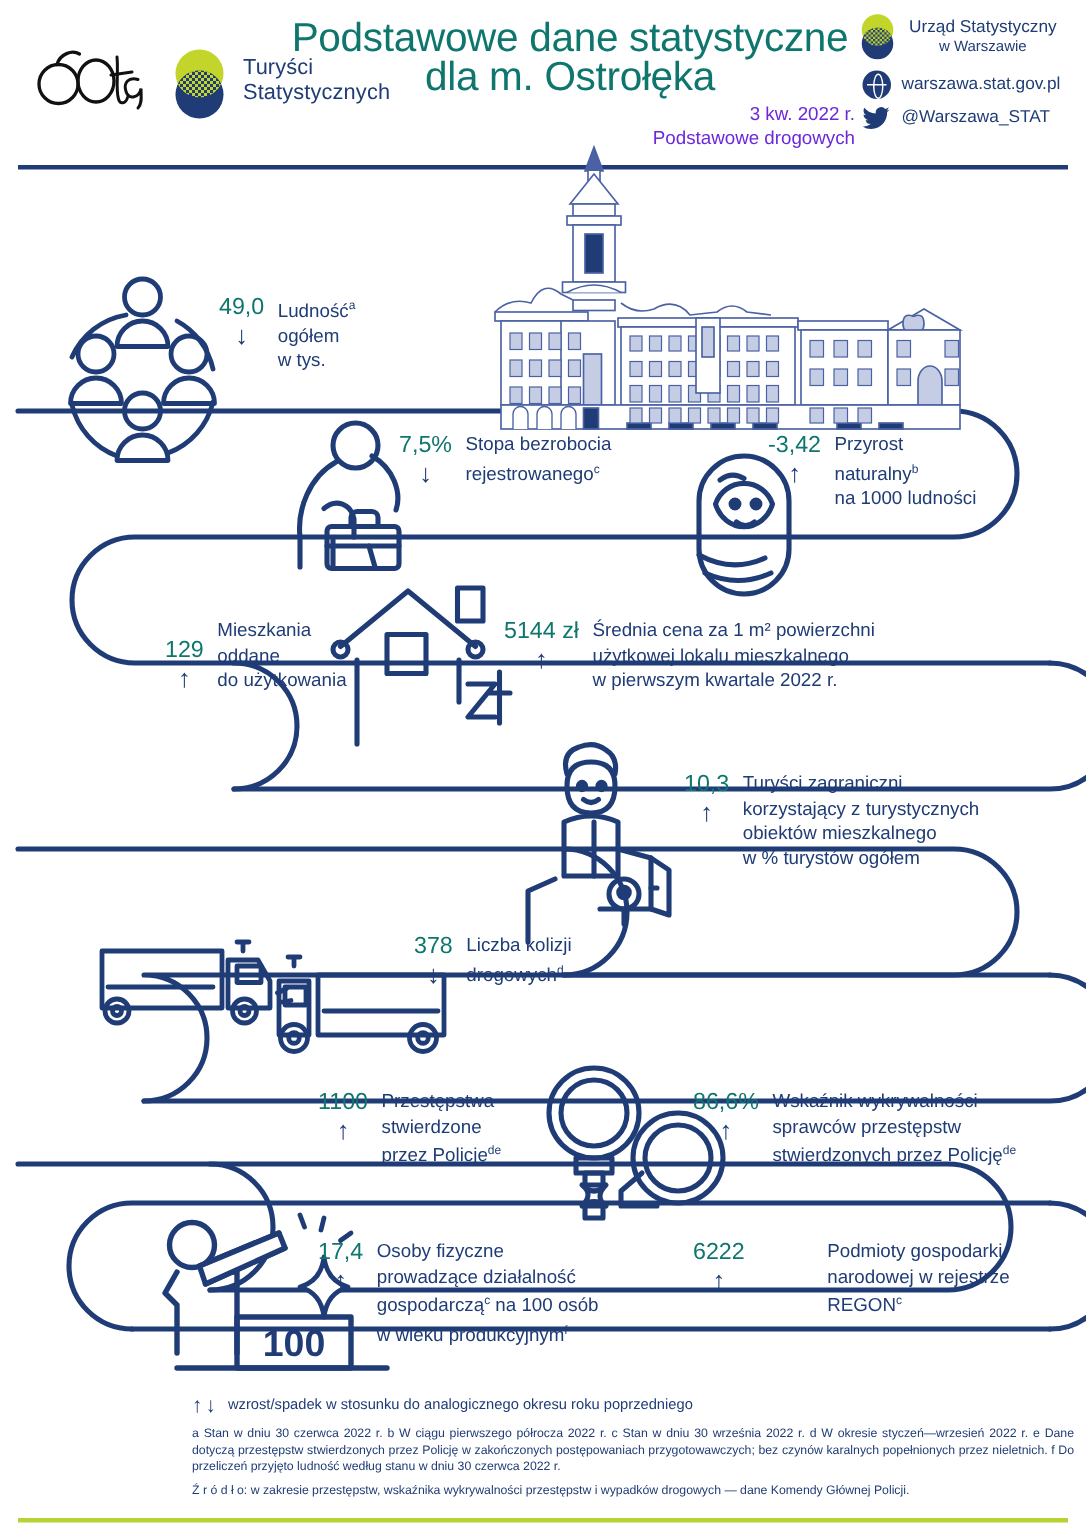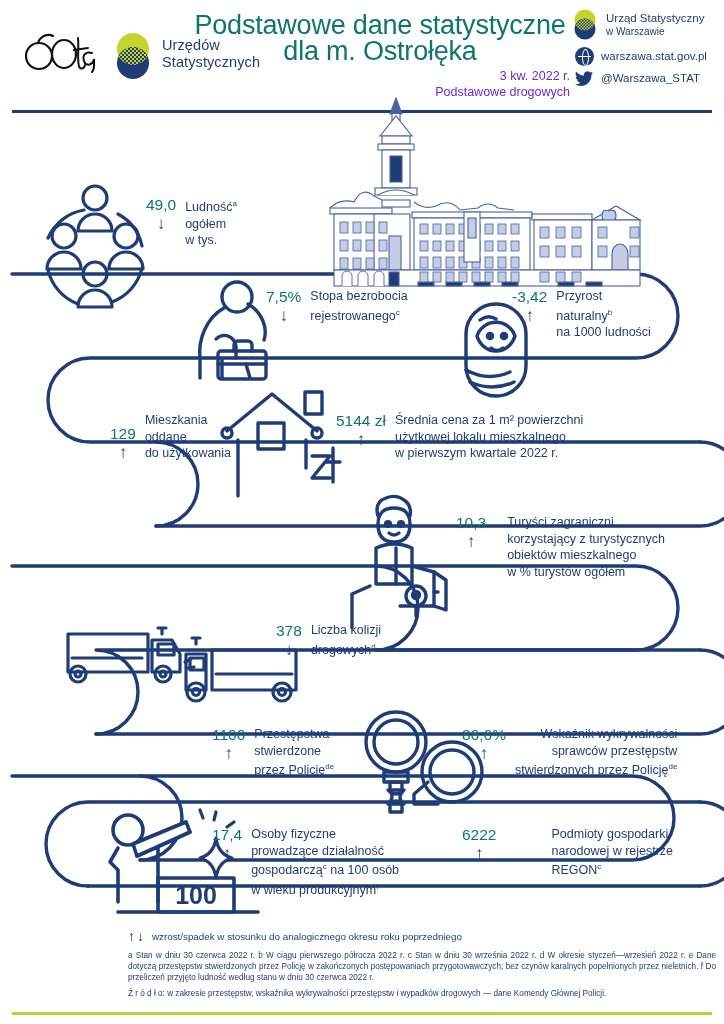--- a/index.html
+++ b/index.html
@@ -26,21 +26,21 @@
     text-align: center; color: #0f766e;
     font-size: 27px; line-height: 26px; letter-spacing: -.2px;
   }
   #subtitle-block {
     position: absolute; left: 330px; top: 68px; width: 240px;
     text-align: right; color: #6d28d9; font-size: 12.5px; line-height: 16px;
   }
 
   #brand-right { position: absolute; left: 570px; top: 8px; width: 150px; }
   #brand-right .row { display: flex; align-items: center; margin-bottom: 5px; }
-  #brand-right .txt { font-size: 11.5px; line-height: 13.5px; color: #1f3c76; }
+  #brand-right .txt { font-size: 11.5px; line-height: 13.5px; color: #1f3c76; text-align: center; }
   #brand-right .txt small { font-size: 10px; display: block; }
   .mini-circles { width: 30px; height: 34px; position: relative; flex: 0 0 30px; margin-right: 6px; }
   .icon-circle {
     width: 19px; height: 19px; border-radius: 50%; background: #1f3c76;
     flex: 0 0 19px; margin-right: 7px; margin-left: 5px; position: relative;
   }
   .icon-circle::before {
     content: ""; position: absolute; left: 3px; top: 9px; width: 13px; height: 1px; background: #fff;
   }
   .icon-circle::after {
@@ -120,21 +120,21 @@
           </clipPath>
       </defs>
       <circle cx="23" cy="19" r="16" fill="#c3d52b"></circle>
       <circle cx="23" cy="33" r="16" fill="#1f3c76"></circle>
       <g clip-path="url(#clipTop1)">
           <circle cx="23" cy="33" r="16" fill="url(#checker1)"></circle>
         </g>
     </svg>
 
     <div id="logo-us-text">
-      <div>Urzędów</div>
+      <div>Turyści</div>
       <div>Statystycznych</div>
     </div>
 
     <div id="main-title">
       <div>Podstawowe dane statystyczne</div>
       <div>dla m. Ostrołęka</div>
     </div>
 
     <div id="subtitle-block">
       <div>3 kw. 2022 r.</div>
@@ -477,21 +477,21 @@
       <span class="num">5144 zł</span>
       <span class="arr">↑</span>
     </div>
     <div class="lbl">
       <div>Średnia cena za 1 m² powierzchni</div>
       <div>użytkowej lokalu mieszkalnego</div>
       <div>w pierwszym kwartale 2022 r.</div>
     </div>
   </div>
 
-  <div class="stat" style="left:456px; top:514px;gap:12px;">
+  <div class="stat" style="left:456px; top:514px;">
     <div class="numcol">
       <span class="num">10,3</span>
       <span class="arr">↑</span>
     </div>
     <div class="lbl">
       <div>Turyści zagraniczni</div>
       <div>korzystający z turystycznych</div>
       <div>obiektów mieszkalnego</div>
       <div>w % turystów ogółem</div>
     </div>
@@ -513,21 +513,21 @@
       <span class="num">1100</span>
       <span class="arr">↑</span>
     </div>
     <div class="lbl">
       <div>Przestępstwa</div>
       <div>stwierdzone</div>
       <div><span>przez Policję</span><sup>de</sup></div>
     </div>
   </div>
 
-  <div class="stat" style="left:462px; top:726px;text-align:right;">
+  <div class="stat" style="left:462px; top:726px;">
     <div class="numcol">
       <span class="num">86,6%</span>
       <span class="arr">↑</span>
     </div>
     <div class="lbl">
       <div>Wskaźnik wykrywalności</div>
       <div>sprawców przestępstw</div>
       <div><span>stwierdzonych przez Policję</span><sup>de</sup></div>
     </div>
   </div>

